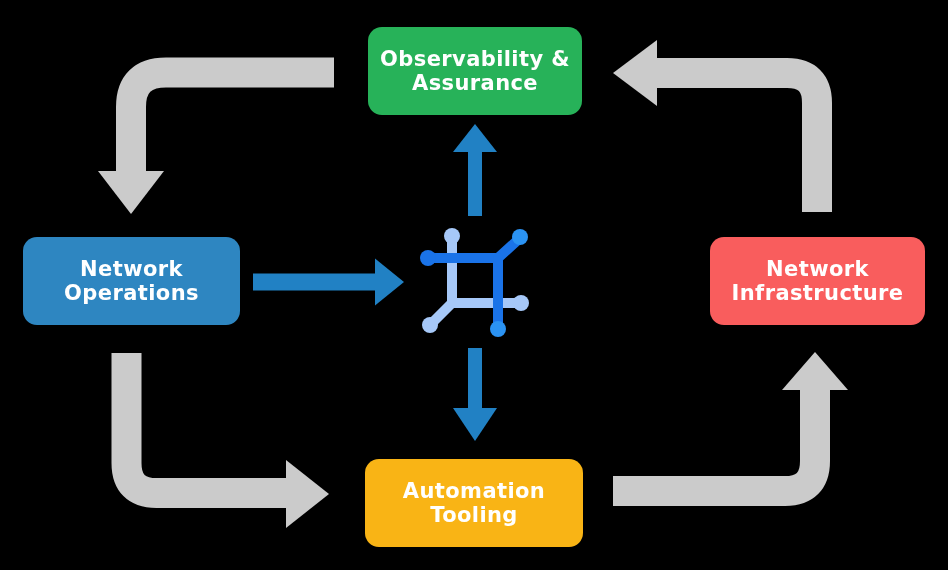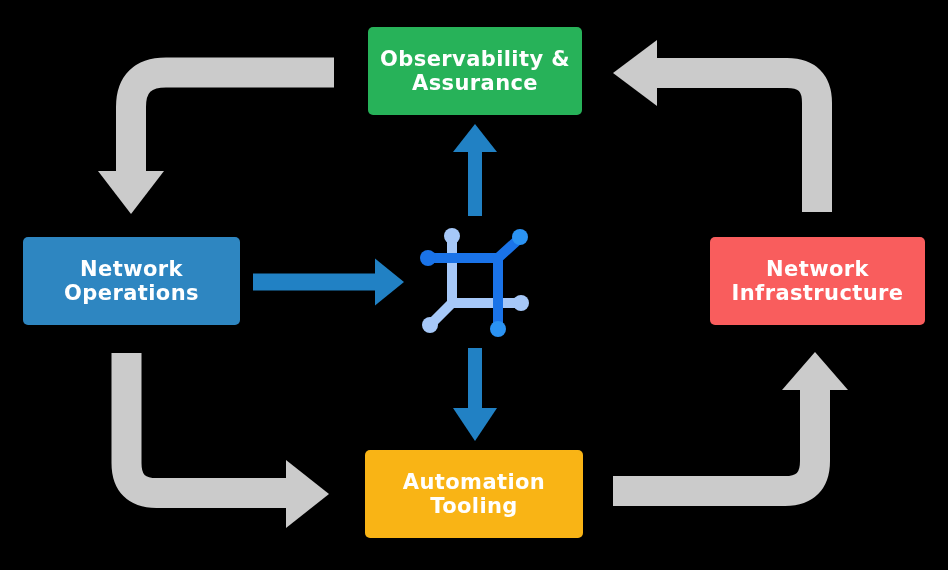--- a/index.html
+++ b/index.html
@@ -12,21 +12,21 @@
     overflow: hidden;
     font-family: "DejaVu Sans", "Liberation Sans", sans-serif;
   }
   .layer {
     position: absolute;
     inset: 0;
   }
   
   .node {
     position: absolute;
-    border-radius: 5px;
+    border-radius: 14px;
     display: flex;
     align-items: center;
     justify-content: center;
     text-align: center;
   }
   .node .label {
     color: var(--node-text, #fff);
     font-size: 21px;
     font-weight: 600;
     line-height: 1.15;
@@ -129,18 +129,18 @@
   <div class="node node-operations" style="background: rgb(46, 134, 193);">
     <span class="label">Network
 Operations</span>
   </div>
 
   <div class="node node-infrastructure" style="background: rgb(249, 93, 93);">
     <span class="label">Network
 Infrastructure</span>
   </div>
 
-  <div class="node node-automation" style="background: rgb(249, 180, 21);">
+  <div class="node node-automation" style="background: rgb(249, 180, 21); margin-top: 9px;">
     <span class="label">Automation
 Tooling</span>
   </div>
 
 </div>
 
 </body></html>

